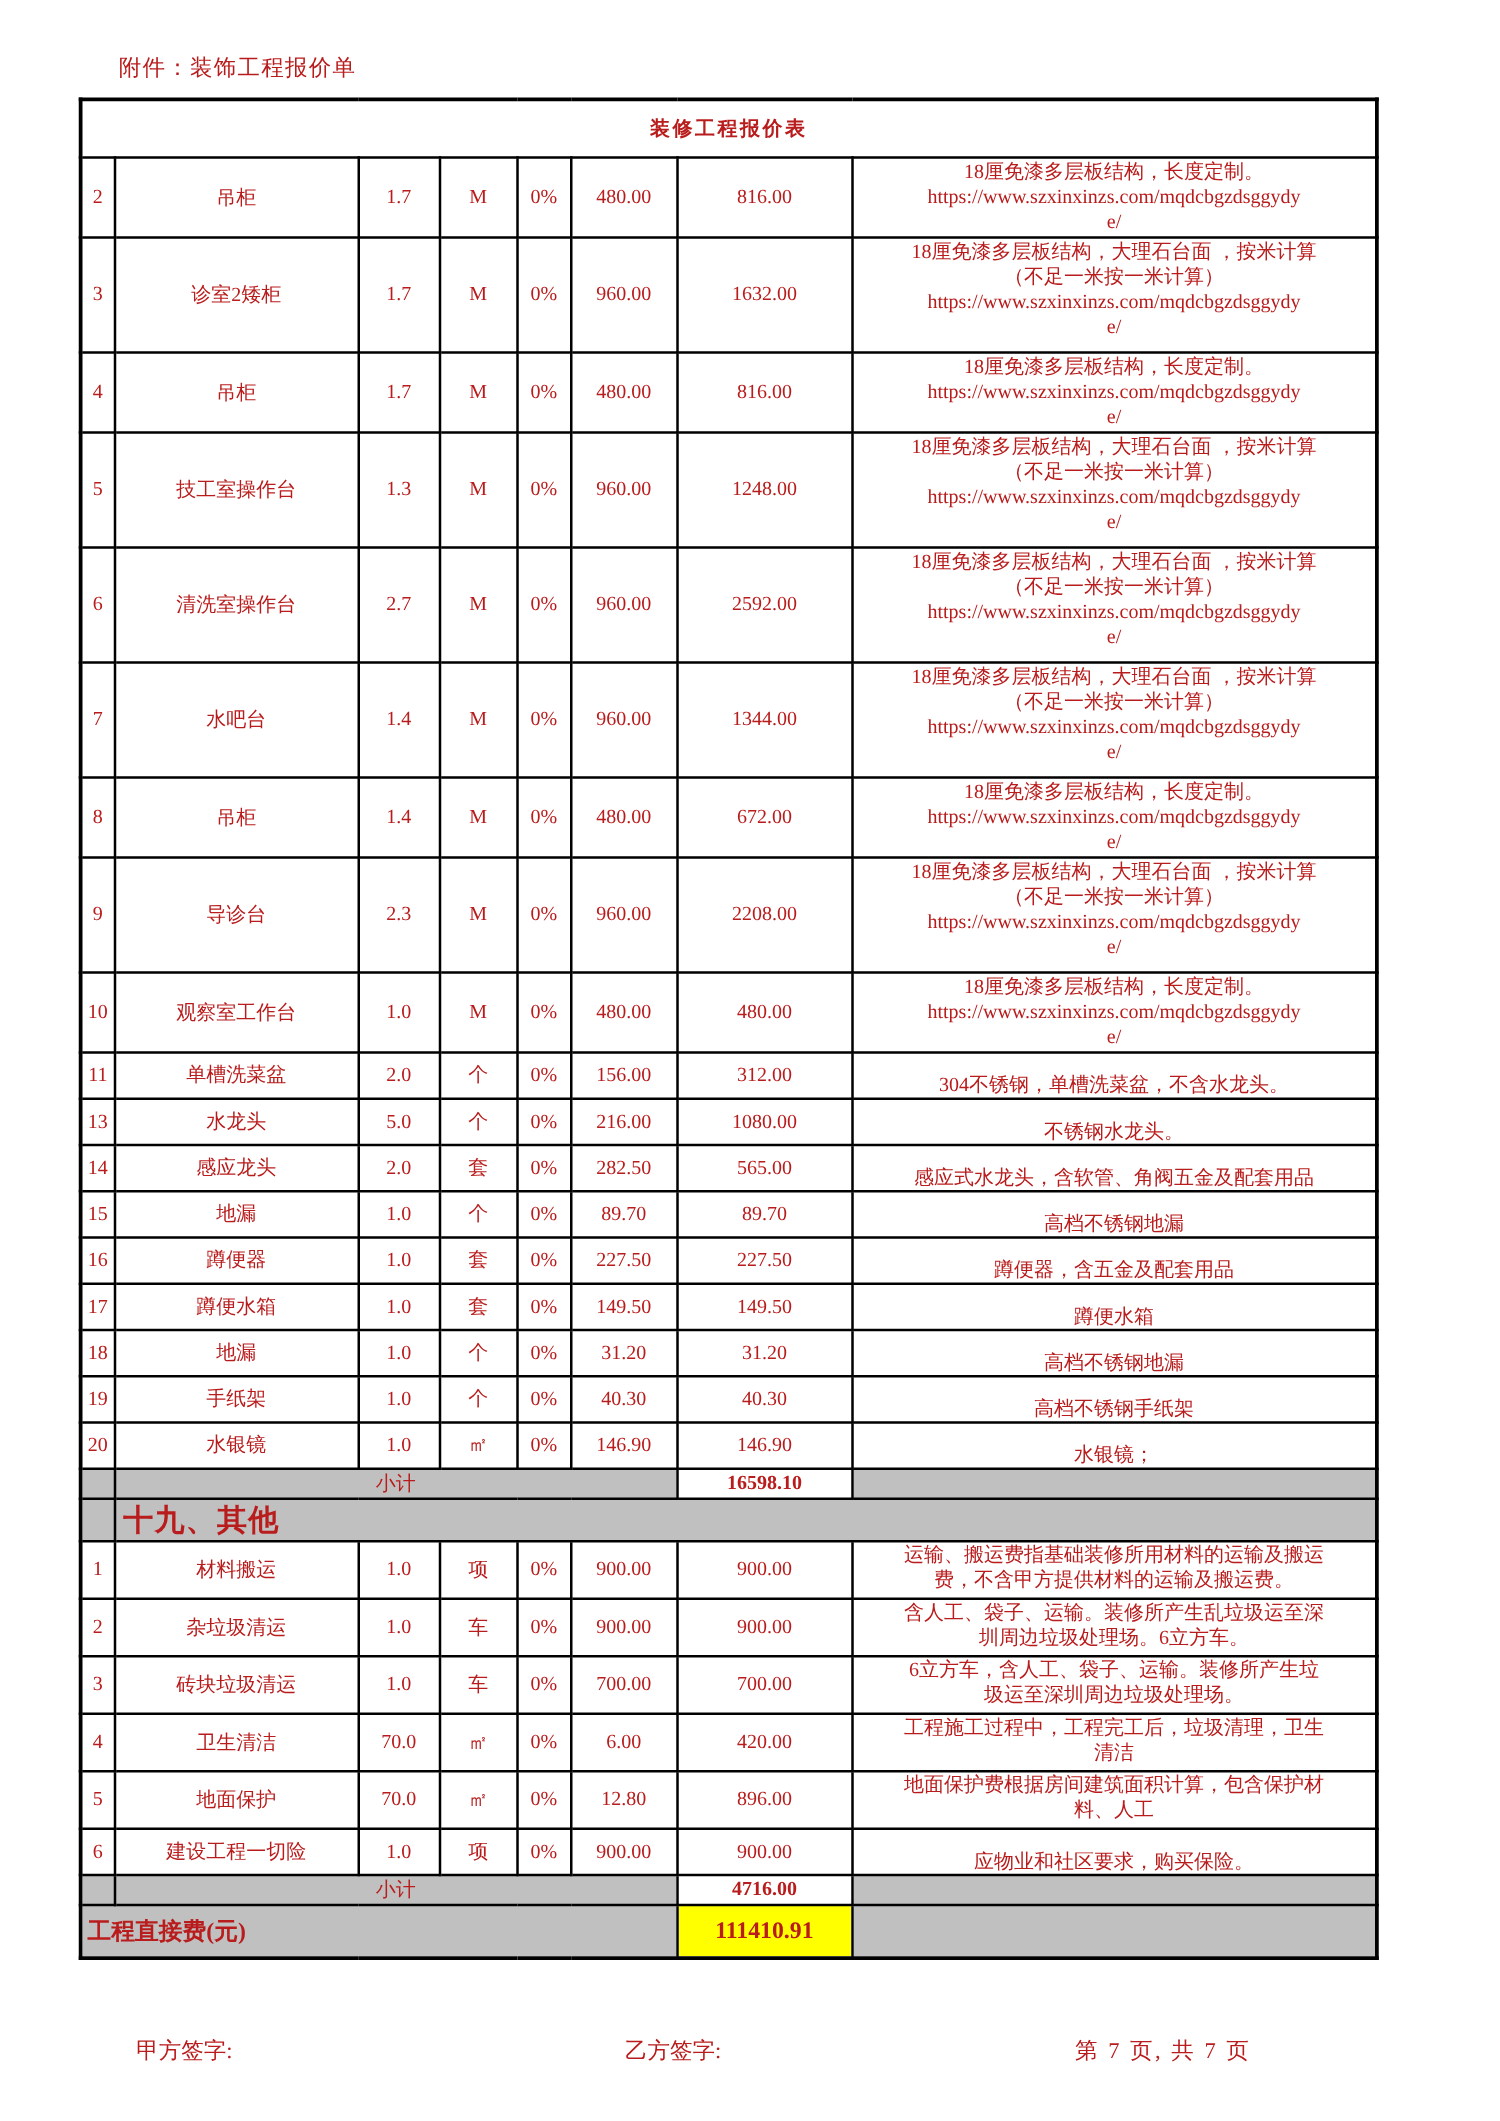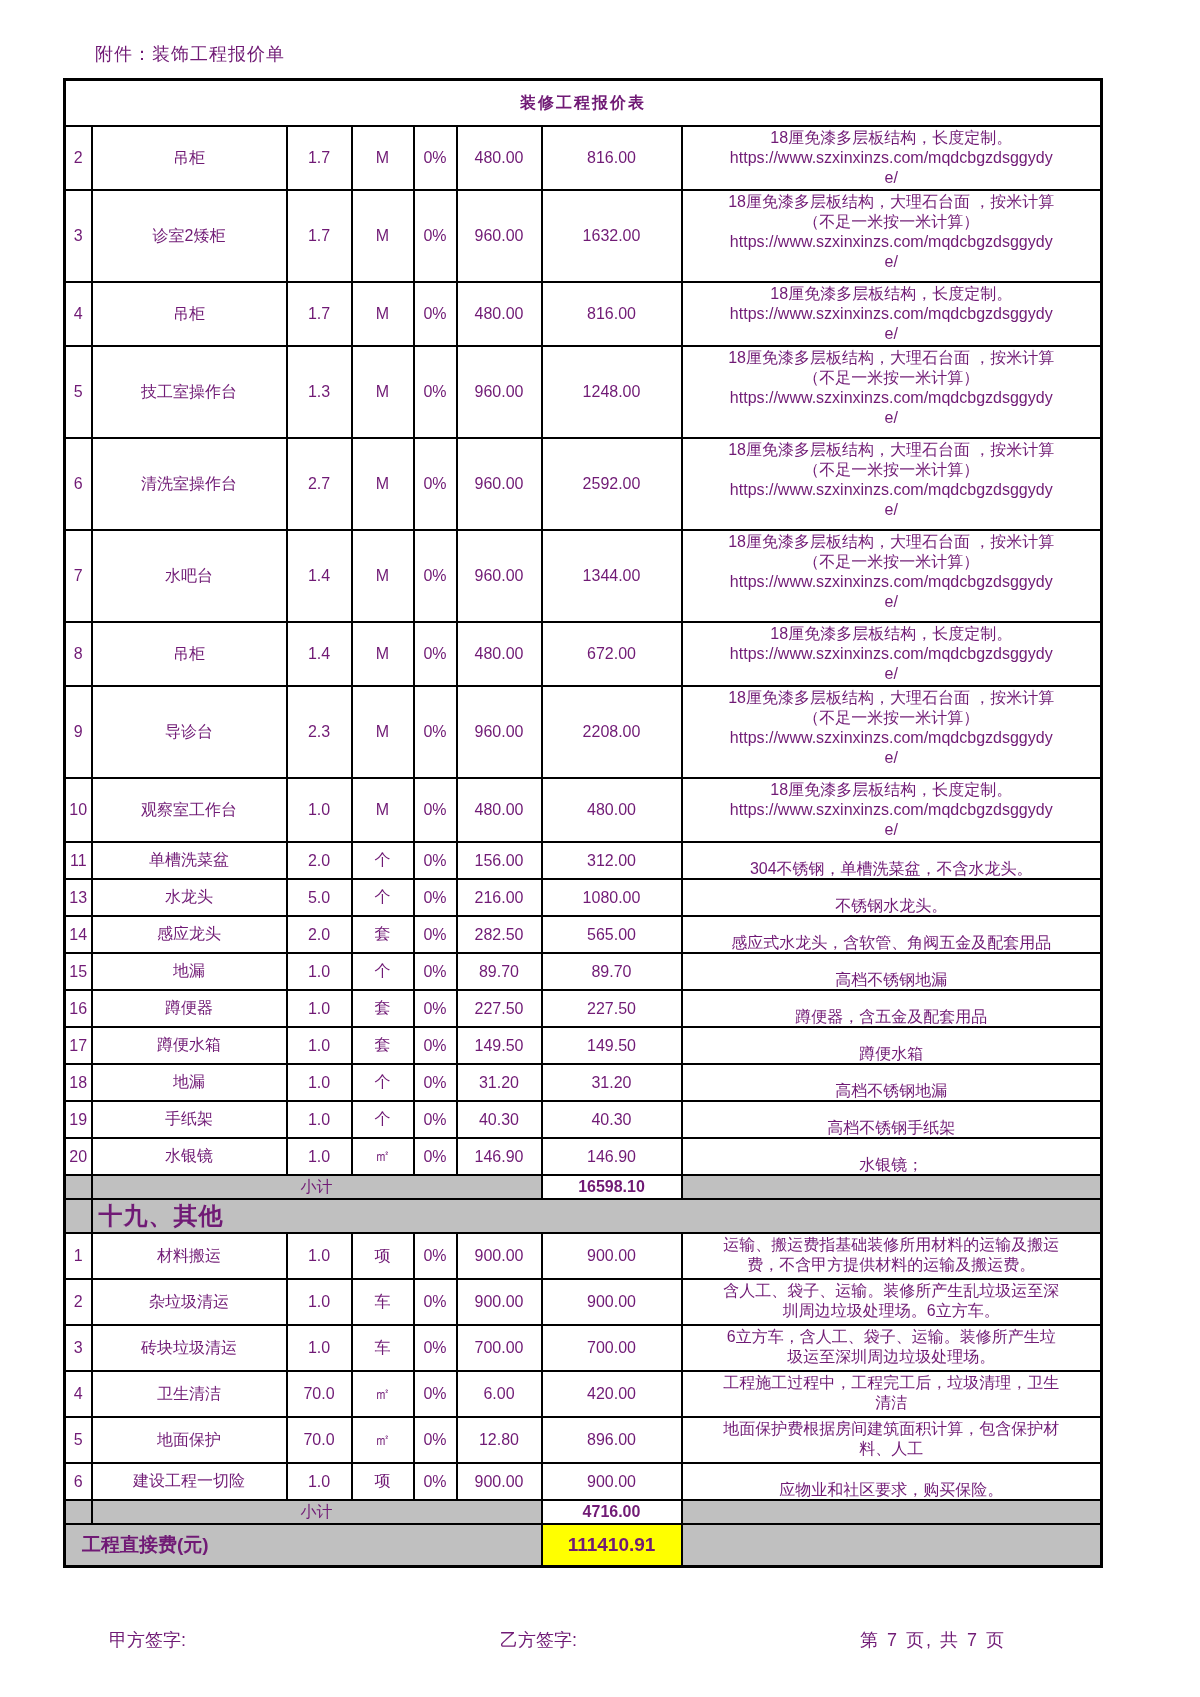--- a/index.html
+++ b/index.html
@@ -1,22 +1,22 @@
 <!DOCTYPE html>
 <html style="--gray: #c0c0c0; --yellow: #ffff00;"><head>
 <meta charset="utf-8">
 <style>
   html,body{margin:0;padding:0;background:#ffffff;}
   .page{
     position:relative;
     width:1200px;
     height:1697px;
     background:#ffffff;
-    color:#701a75;
-    font-family:Liberation Sans, sans-serif;
+    color:#b91c1c;
+    font-family:Liberation Serif, serif;
     overflow:hidden;
   }
   .attachment{
     position:absolute;
     left:95px;
     top:42px;
     font-size:18px;
     letter-spacing:1px;
   }
   table.quote{
@@ -72,21 +72,21 @@
     font-weight:bold;
     padding-left:6px;
     letter-spacing:1px;
   }
   
   tr.grand-row td{background:var(--gray);height:40px;}
   tr.grand-row td.grand-label{
     text-align:left;
     font-size:19px;
     font-weight:bold;
-    padding-left:16px;
+    padding-left:4px;
   }
   tr.grand-row td.grand-total{
     background:var(--yellow);
     font-size:19px;
     font-weight:bold;
     margin-top:48px;
   }
   .footer span{position:absolute;top:1628px;font-size:18px;}
   .footer .fa{left:109px;}
   .footer .fb{left:500px;}

